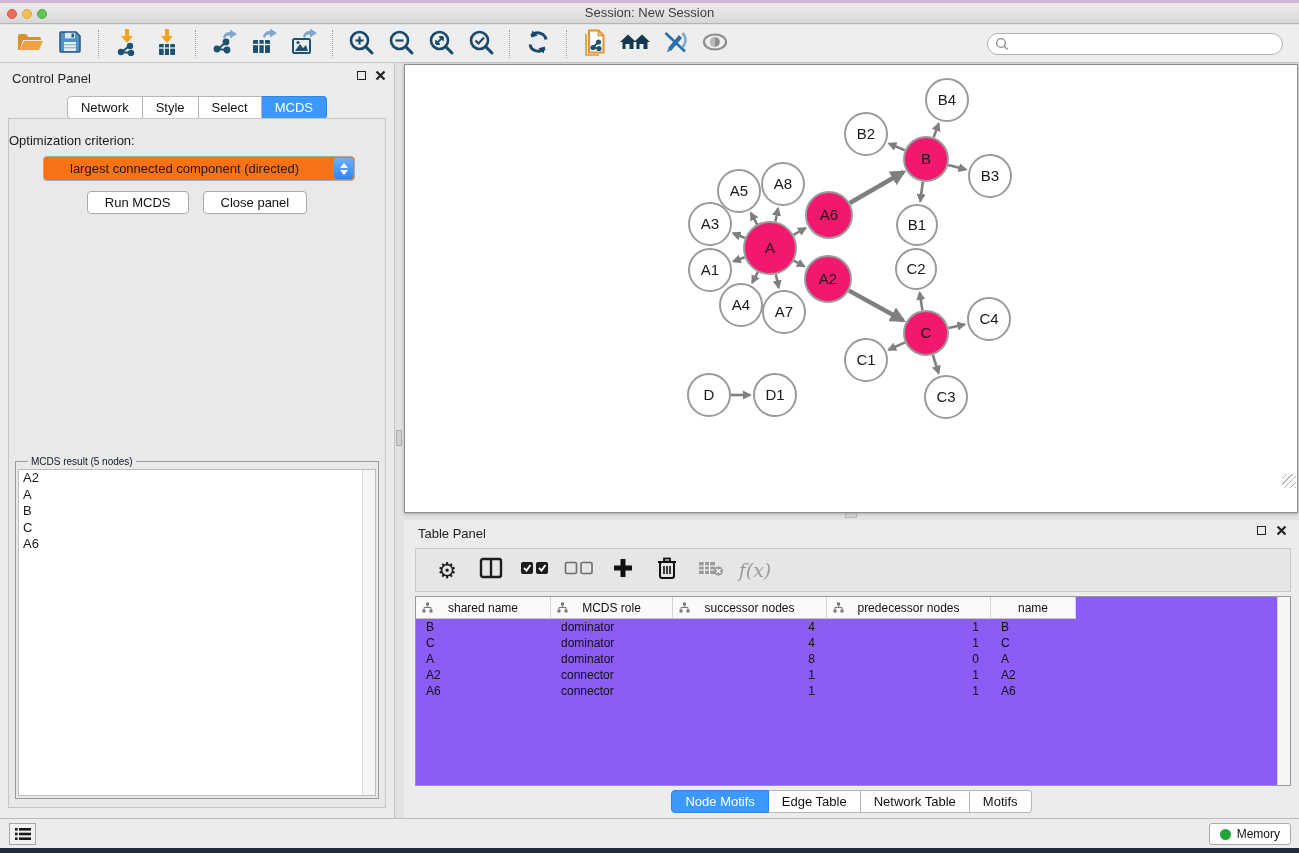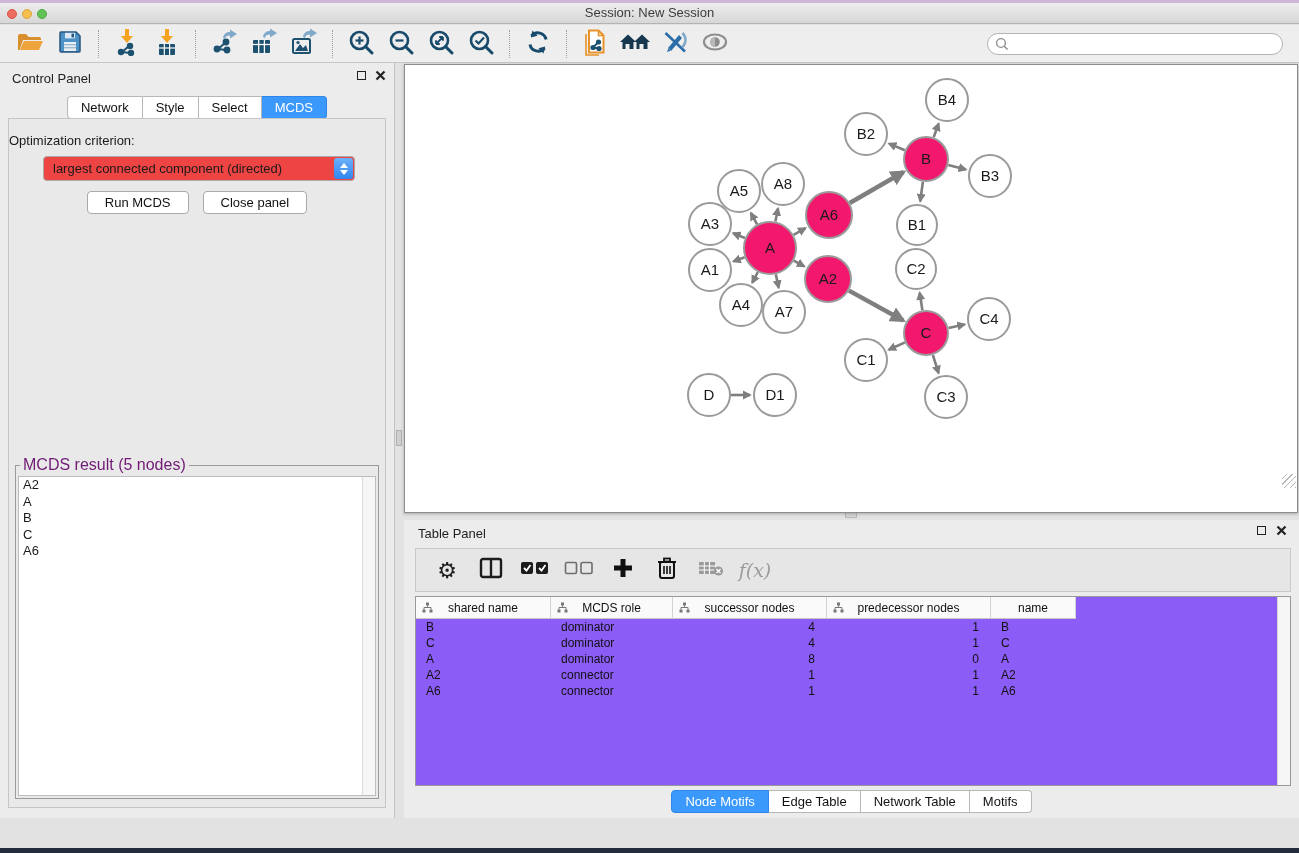--- a/index.html
+++ b/index.html
@@ -36,31 +36,31 @@
   .cp-title{position:absolute;left:12px;top:8px;font-size:13px;color:#222;}
   .win-ctrls{position:absolute;right:8px;top:7px;display:flex;gap:9px;align-items:center;}
   .float-box{width:9px;height:9px;border:1.5px solid #222;display:inline-block;}
   .cp-tabs{display:flex;justify-content:center;margin-top:3px;}
   .tabbtn{font-size:13px;padding:3px 13px;background:#fff;border:1px solid #b7b7b7;border-left:none;color:#111;cursor:default;}
   .tabbtn:first-child{border-left:1px solid #b7b7b7;border-radius:4px 0 0 4px;}
   .tabbtn:last-child{border-radius:0 4px 4px 0;}
   .tabbtn.active{background:#3b99fc;border-color:#2f86ea;color:#fff;}
   .cp-inner{position:absolute;left:8px;right:8px;top:55px;bottom:10px;background:#e9e9e9;border:1px solid #c6c6c6;}
   .opt-label{position:absolute;top:14px;left:0;right:0;text-align:left;font-size:13px;}
-  .selectbox{position:absolute;top:37px;left:34px;width:312px;height:25px;background:#ef4444;border:1px solid #a9a9a9;
-    border-radius:4px;font-size:13px;line-height:23px;padding-left:9px;cursor:default;}
+  .selectbox{position:absolute;top:37px;left:34px;width:312px;height:25px;background:#f97316;border:1px solid #a9a9a9;
+    border-radius:4px;font-size:13px;line-height:23px;padding-left:26px;cursor:default;}
   .select-stepper{position:absolute;right:1px;top:1px;width:19px;height:21px;border-radius:3px;
     background:linear-gradient(#6cb0f8,#2f86f0);display:flex;flex-direction:column;align-items:center;justify-content:center;gap:2px;}
   .chev{width:0;height:0;border-left:4px solid transparent;border-right:4px solid transparent;}
   .chev.up{border-bottom:5px solid #fff;}
   .chev.down{border-top:5px solid #fff;}
   .cp-btnrow{position:absolute;top:72px;left:0;right:0;display:flex;justify-content:center;gap:14px;}
   .push-btn{font-size:13px;padding:3px 17px;background:#fff;border:1px solid #aaa;border-radius:4px;color:#111;cursor:default;}
   .result-fs{position:absolute;left:6px;right:6px;top:337px;bottom:8px;border:1px solid #9a9a9a;margin:0;}
-  .result-fs legend{font-size:16px;margin-left:4px;padding:0 3px;color:#701a75;}
+  .result-fs legend{font-size:10px;margin-left:12px;padding:0 3px;color:#0f172a;}
   .result-list{position:absolute;left:2px;right:2px;top:2px;bottom:2px;background:#fff;border:1px solid #bdbdbd;overflow:hidden;}
   .result-scroll{position:absolute;right:0;top:0;bottom:0;width:13px;background:#f6f6f6;border-left:1px solid #ddd;}
   .result-item{font-size:13px;line-height:16.5px;padding-left:4px;}
 
   
   .v-split-handle{position:absolute;left:396px;top:430px;width:6px;height:16px;background:#cfcfcf;border:1px solid #b0b0b0;}
   .h-split-handle{position:absolute;left:845px;top:512px;width:12px;height:6px;background:#d6d6d6;border:1px solid #b8b8b8;}
 
   
   .netwin{position:absolute;left:404px;top:64px;width:894px;height:449px;background:#fff;border:1px solid #8d8d8d;
@@ -559,15 +559,33 @@
       <div class="tbl-scroll"></div>
     </div>
     <div class="tp-tabs" id="tp-tabs">
         <span class="tabbtn active">Node Motifs</span>
         <span class="tabbtn">Edge Table</span>
         <span class="tabbtn">Network Table</span>
         <span class="tabbtn">Motifs</span>
       </div>
   </div>
 
+  <div class="statusbar">
+    <div class="list-btn">
+      <svg width="18" height="14" viewBox="0 0 18 14">
+        <g fill="#1a1a1a">
+            <rect x="5" y="1" width="12" height="2.6"></rect>
+            <rect x="5" y="5.7" width="12" height="2.6"></rect>
+            <rect x="5" y="10.4" width="12" height="2.6"></rect>
+            <rect x="1" y="1" width="2.6" height="2.6"></rect>
+            <rect x="1" y="5.7" width="2.6" height="2.6"></rect>
+            <rect x="1" y="10.4" width="2.6" height="2.6"></rect>
+          </g>
+      </svg>
+    </div>
+    <div class="mem-btn">
+      <span class="mem-dot"></span>
+      <span>Memory</span>
+    </div>
+  </div>
 
   <div class="wall-bottom"></div>
 </div>
 
 </body></html>

